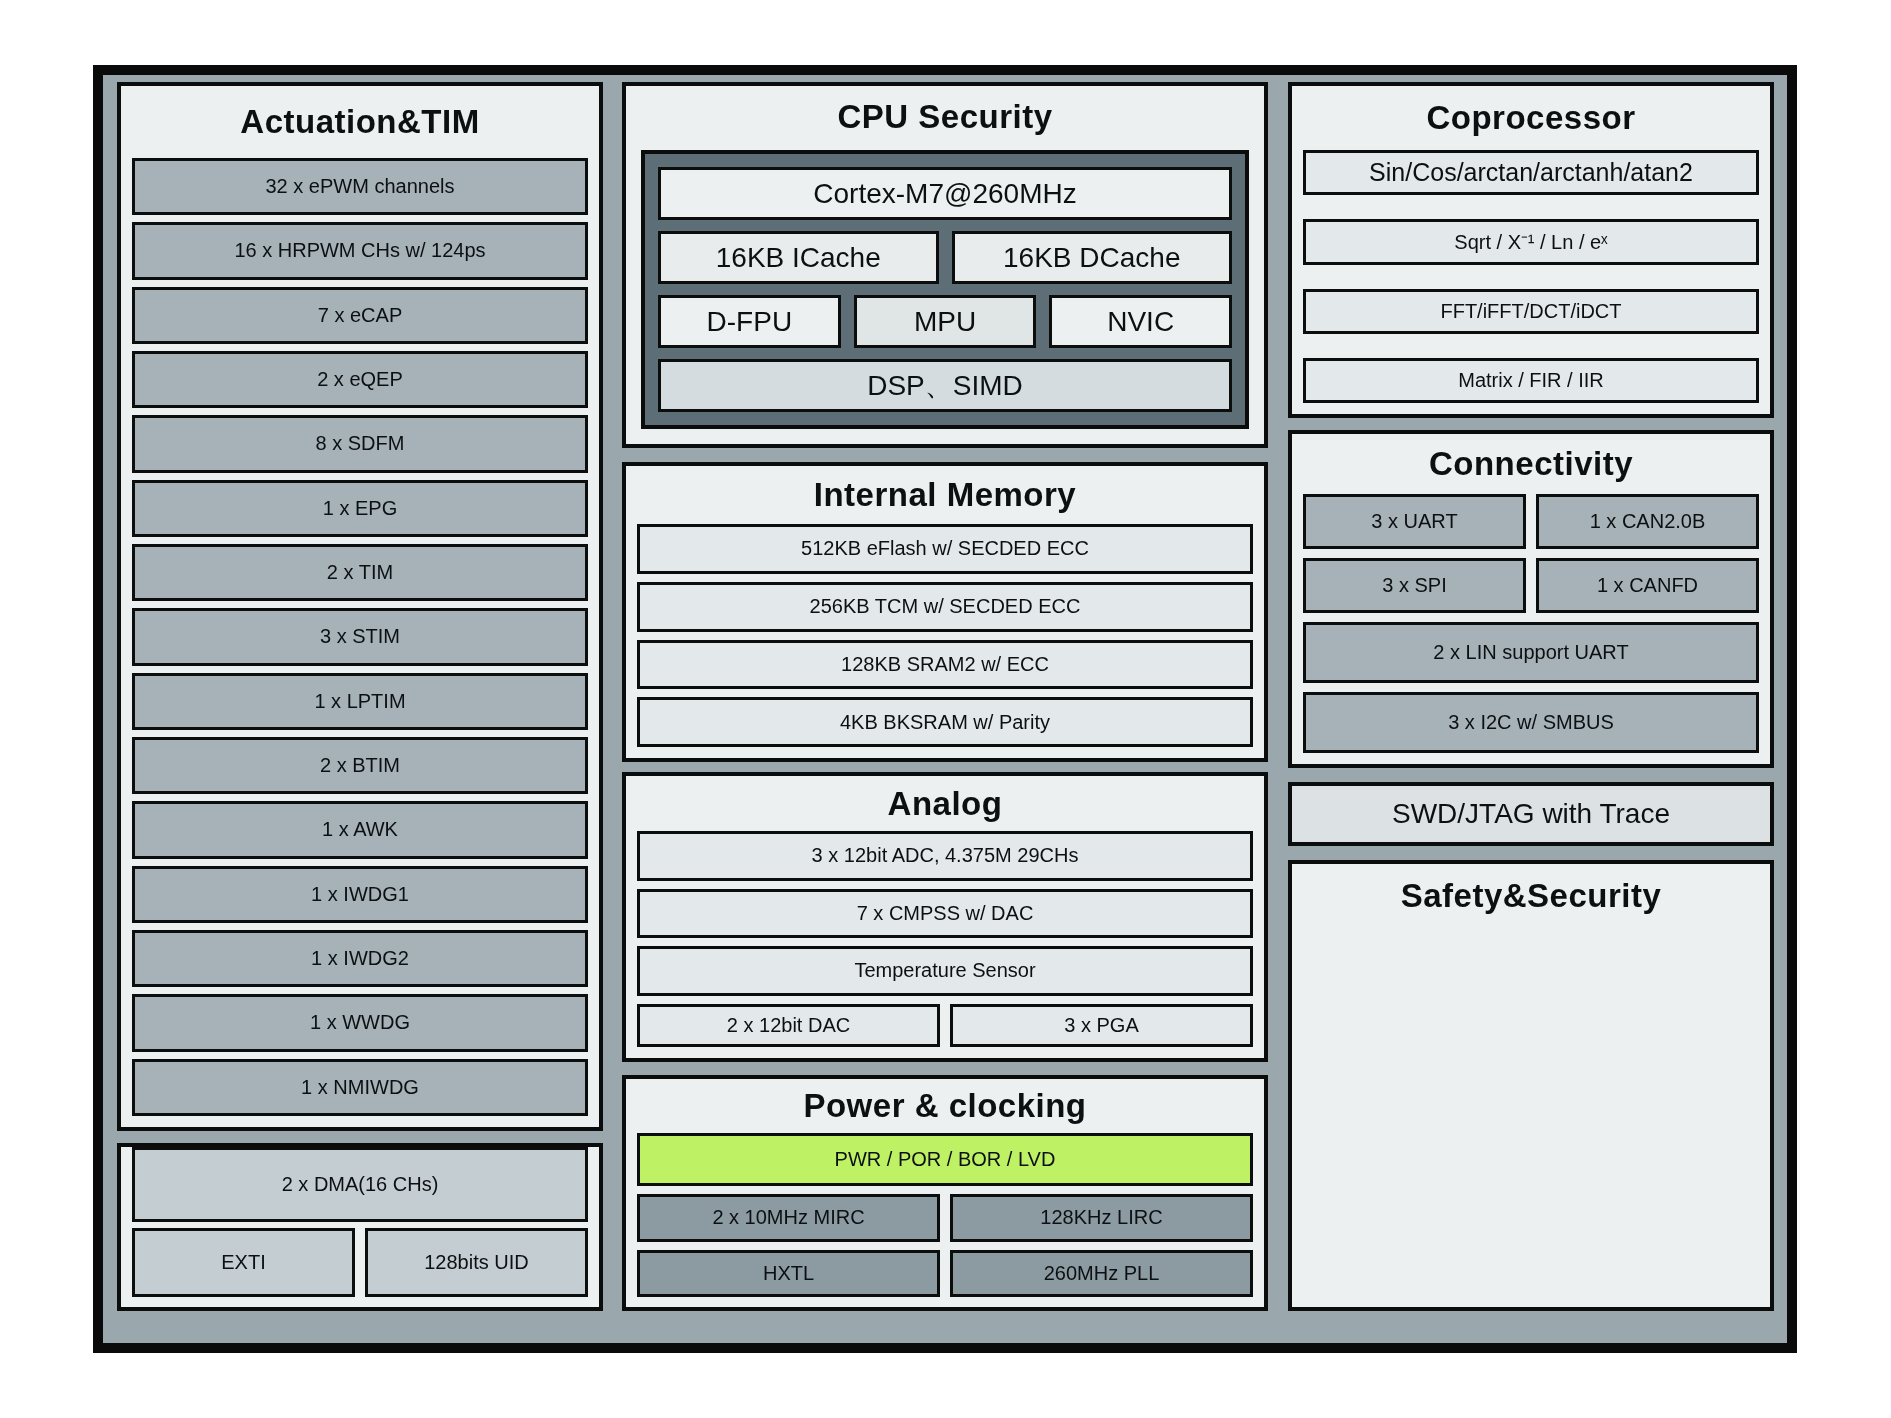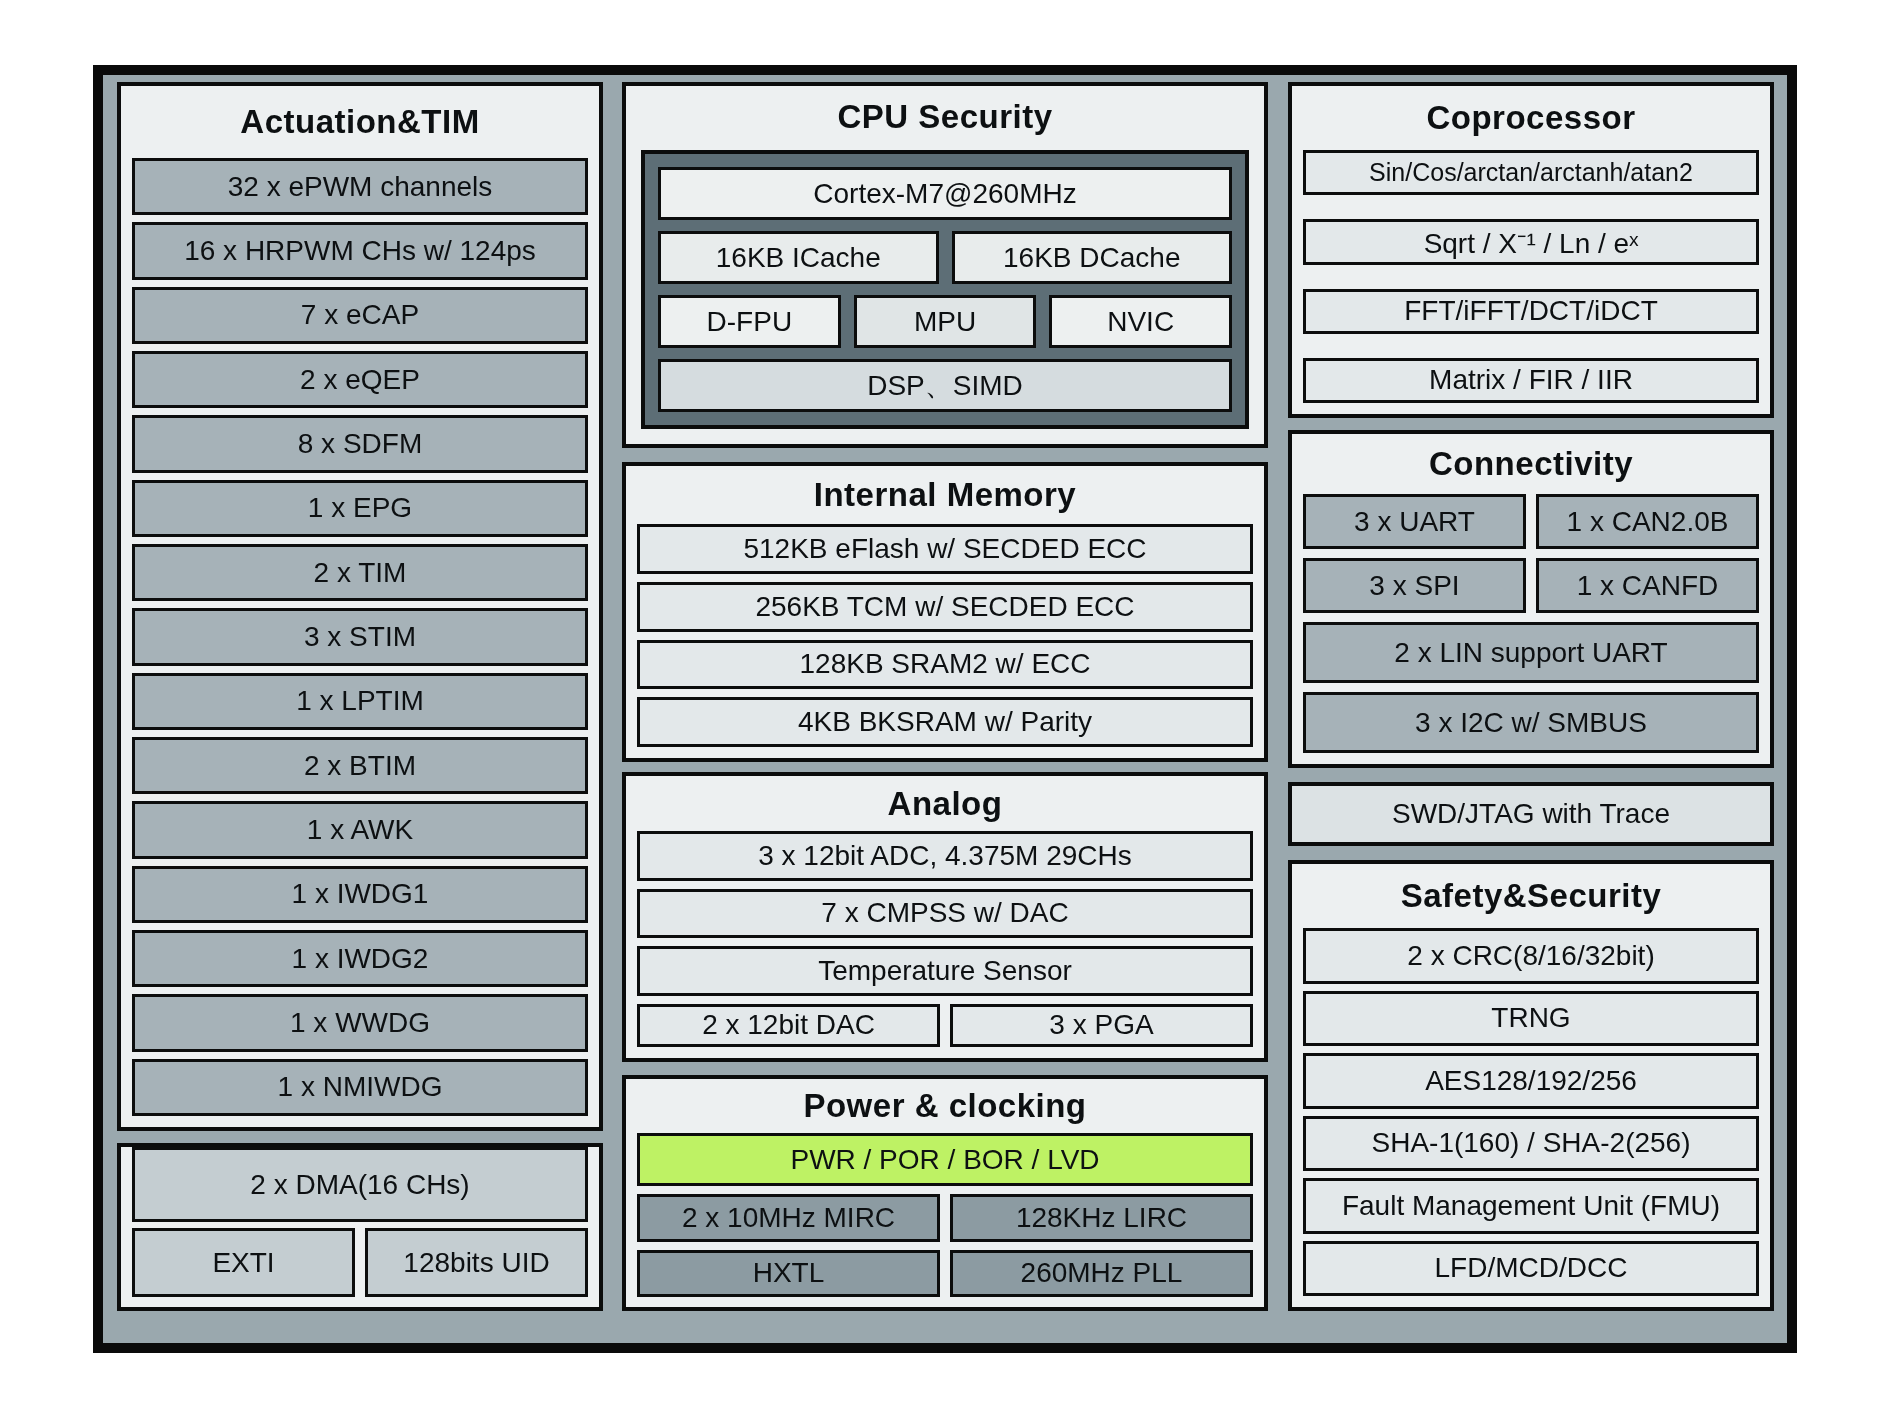--- a/index.html
+++ b/index.html
@@ -43,21 +43,21 @@
     gap:7px;
     padding:0 11px 11px 11px;
     min-height:0;
   }
   .row{
     flex:1;
     display:flex;
     align-items:center;
     justify-content:center;
     border:3px solid #0c0d0d;
-    font-size:28px;
+    font-size:20px;
     background:#a6b2b8;
     box-sizing:border-box;
     text-align:center;
     white-space:nowrap;
   }
   .split{
     flex:1;
     display:flex;
     gap:10px;
     min-height:0;
@@ -251,23 +251,15 @@
       </div>
       <div class="row">2 x LIN support UART</div>
       <div class="row">3 x I2C w/ SMBUS</div>
     </div>
   </section>
 
   <div id="p-swd">SWD/JTAG with Trace</div>
 
   <section class="panel" id="p-safety">
     <h2 class="ptitle">Safety&amp;Security</h2>
-    <div class="rows">
-      <div class="row light">2 x CRC(8/16/32bit)</div>
-      <div class="row light">TRNG</div>
-      <div class="row light">AES128/192/256</div>
-      <div class="row light">SHA-1(160) / SHA-2(256)</div>
-      <div class="row light">Fault Management Unit (FMU)</div>
-      <div class="row light">LFD/MCD/DCC</div>
-    </div>
   </section>
 
 </div>
 
 </body></html>

